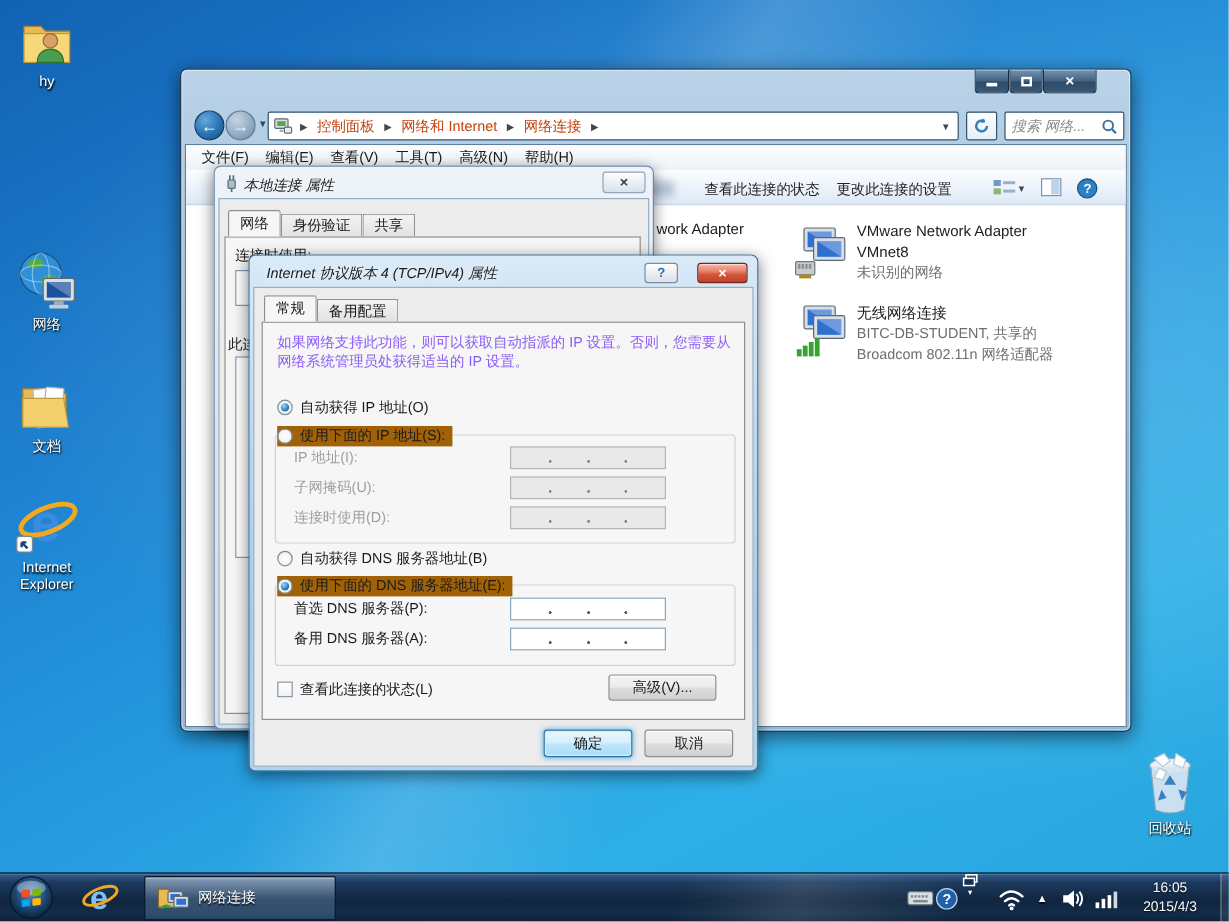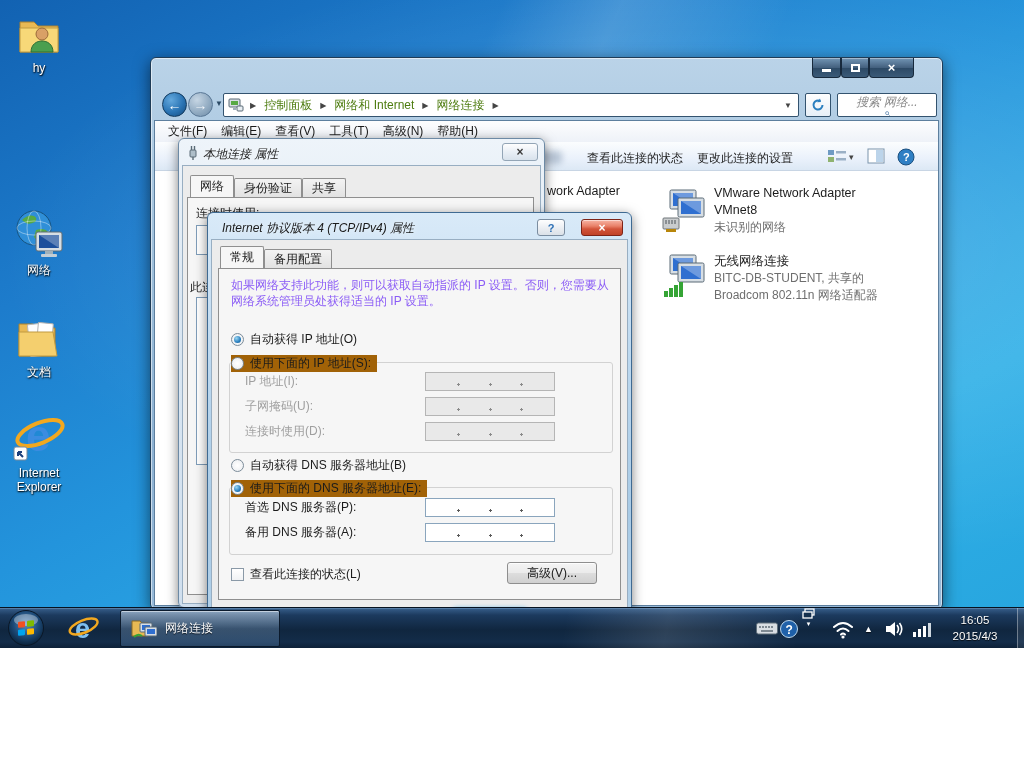--- a/index.html
+++ b/index.html
@@ -1,17 +1,17 @@
 <!DOCTYPE html>
 <html><head>
 <meta charset="utf-8">
 <style>
   * { margin:0; padding:0; box-sizing:border-box; }
   html,body { width:1024px; height:768px; overflow:hidden; }
-  #screen { position:relative; width:1024px; height:648px; overflow:hidden;
+  #screen { position:relative; width:1024px; height:768px; overflow:hidden;
             font-family:"Liberation Sans","DejaVu Sans",sans-serif; font-size:12px; color:#1b1b1b; }
 
   
   .desktop { position:absolute; inset:0;
     background:
       radial-gradient(120% 80% at 72% 40%, rgba(255,255,255,.20), rgba(255,255,255,0) 60%),
       linear-gradient(152deg,#1262b2 0%,#1d7ccc 26%,#2394dc 48%,#2eafe7 75%,#27a5de 100%); }
   .desktop::after { content:""; position:absolute; inset:0;
       background:linear-gradient(115deg, rgba(255,255,255,0) 38%, rgba(255,255,255,.16) 47%, rgba(255,255,255,0) 60%); }
 
@@ -37,27 +37,27 @@
   
   .navbtn { position:absolute; width:25px; height:25px; border-radius:50%;
     display:flex; align-items:center; justify-content:center; font-size:14px; font-weight:bold; }
   .navbtn.back { left:11px; top:34px; color:#fff; border:1px solid #123a5e;
     background:radial-gradient(circle at 35% 30%, #63a8dd, #2a74b4 55%, #134a7d); }
   .navbtn.fwd { left:37px; top:34px; color:#f2f6fa; border:1px solid #5a7896;
     background:radial-gradient(circle at 35% 30%, #c6d6e4, #8fa9c0 60%, #6d8aa5); }
   .navcaret { position:absolute; left:64px; top:41px; font-size:8px; color:#2c4a66; }
   .addrbar { position:absolute; left:72px; top:35px; width:576px; height:24px; background:#fff;
     border:1px solid #33536f; border-radius:2px; display:flex; align-items:center; padding:0 4px; }
-  .crumb { font-size:12px; color:#4d7c0f; padding:0 2px; }
+  .crumb { font-size:12px; color:#c2410c; padding:0 2px; }
   .crumb-sep { font-size:8px; color:#444; padding:0 6px; }
   .addr-drop { margin-left:auto; font-size:8px; color:#444; padding-right:2px; }
   .refreshbtn { position:absolute; left:654px; top:35px; width:26px; height:24px; border:1px solid #33536f;
     border-radius:2px; background:linear-gradient(#fefefe,#e7eff7); display:flex; align-items:center; justify-content:center; }
   .searchbox { position:absolute; left:686px; top:35px; width:100px; height:24px; background:#fff;
-    border:1px solid #33536f; border-radius:2px; display:flex; align-items:center; padding:0 5px;flex-direction:column; }
+    border:1px solid #33536f; border-radius:2px; display:flex; align-items:center; padding:0 5px; }
   .searchbox .ph { font-style:italic; color:#8a8a8a; font-size:12px; flex:1; }
 
   .client { position:absolute; left:3px; right:3px; top:62px; bottom:3px; background:#fff;
     border:1px solid #5d7f9e; }
   .menubar { position:absolute; left:0; right:0; top:0; height:21px;
     background:linear-gradient(#fdfdfe,#eef2f8); display:flex; align-items:center; padding-left:9px; }
   .menuitem { font-size:12px; color:#1a1a1a; padding:0 10px 0 4px; }
   .cmdbar { position:absolute; left:0; right:0; top:21px; height:29px;
     background:linear-gradient(#fbfdfe,#eaf1fb 60%,#dce8f5); border-bottom:1px solid #c8d5e4; }
   .redact { position:absolute; top:9px; height:13px; border-radius:3px; background:#9fb0c4; filter:blur(3px); opacity:.65; }

